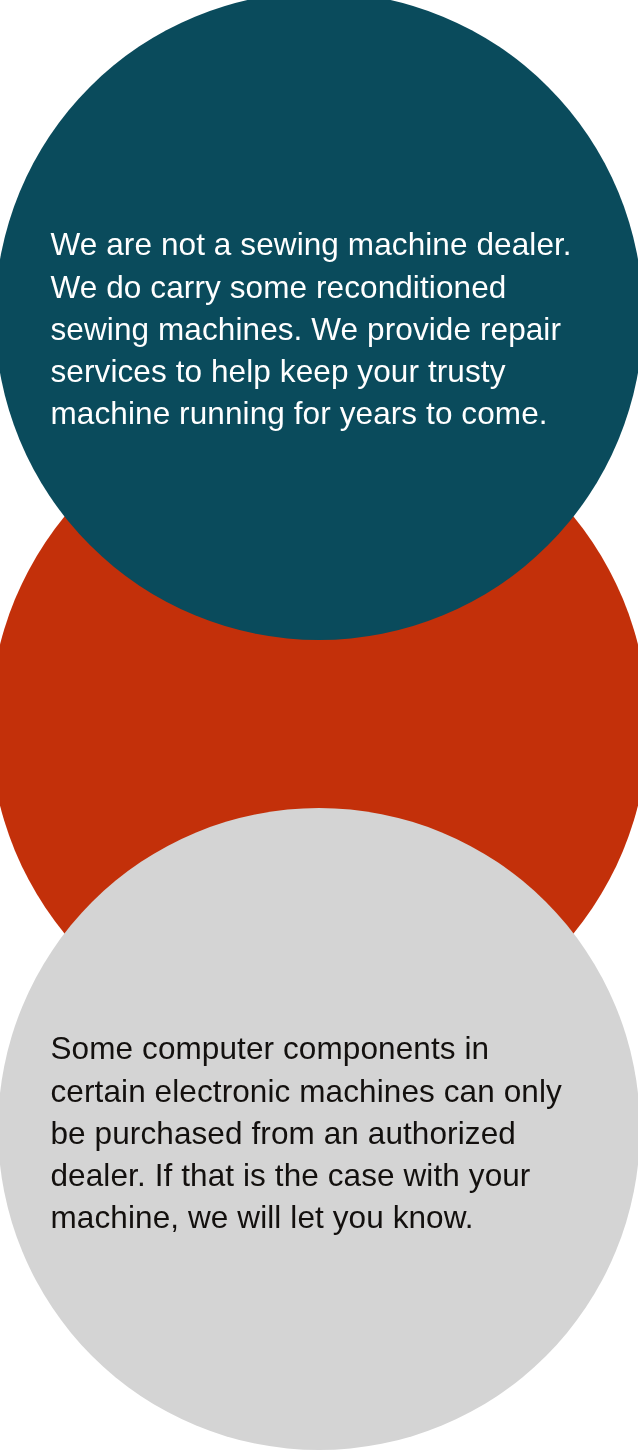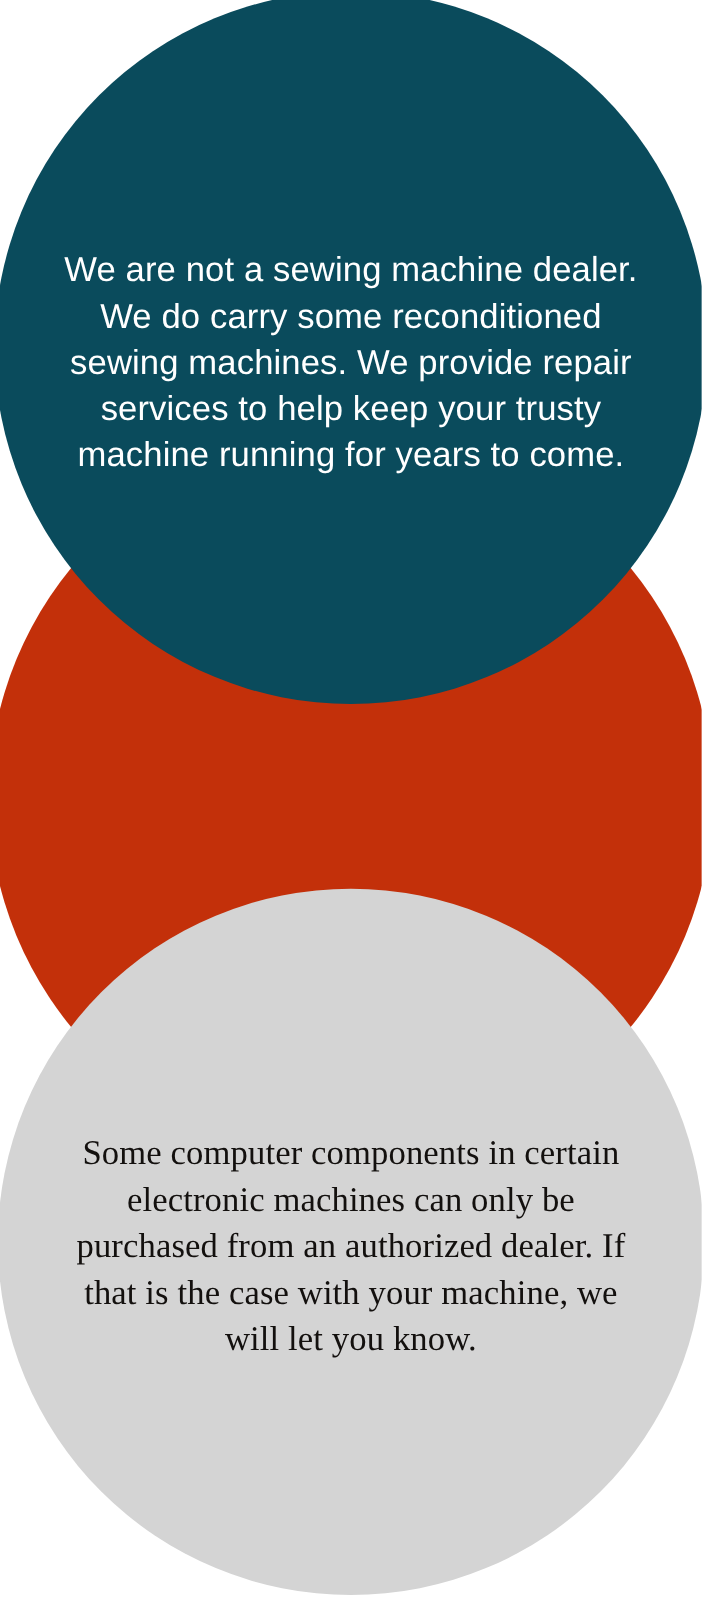--- a/index.html
+++ b/index.html
@@ -54,38 +54,36 @@
     width: 648px;
     height: 648px;
     left: -5px;
     top: -8px;
     background: #0a4b5c;
     z-index: 3;
   }
 
   .circle-text {
     width: 545px;
-    text-align: center;
     font-size: 31.5px;
     line-height: 1.34;
     letter-spacing: 0.1px;
     padding: 0 4px;
     box-sizing: border-box;
     white-space: pre-line;
   }
 
   #teal-text {
     color: #ffffff;
     transform: translateY(13px);
   }
 
   #gray-text {
     color: #13100e;
     transform: translateY(4px);
-    font-family: Liberation Serif, serif;
   }
 </style>
 </head>
 <body>
 
 <div id="stage" style="background: rgb(255, 255, 255); width: 638px; height: 1452px;">
 
   <div class="circle" id="circle-orange" style="background: rgb(195, 48, 10);">
   </div>
 

